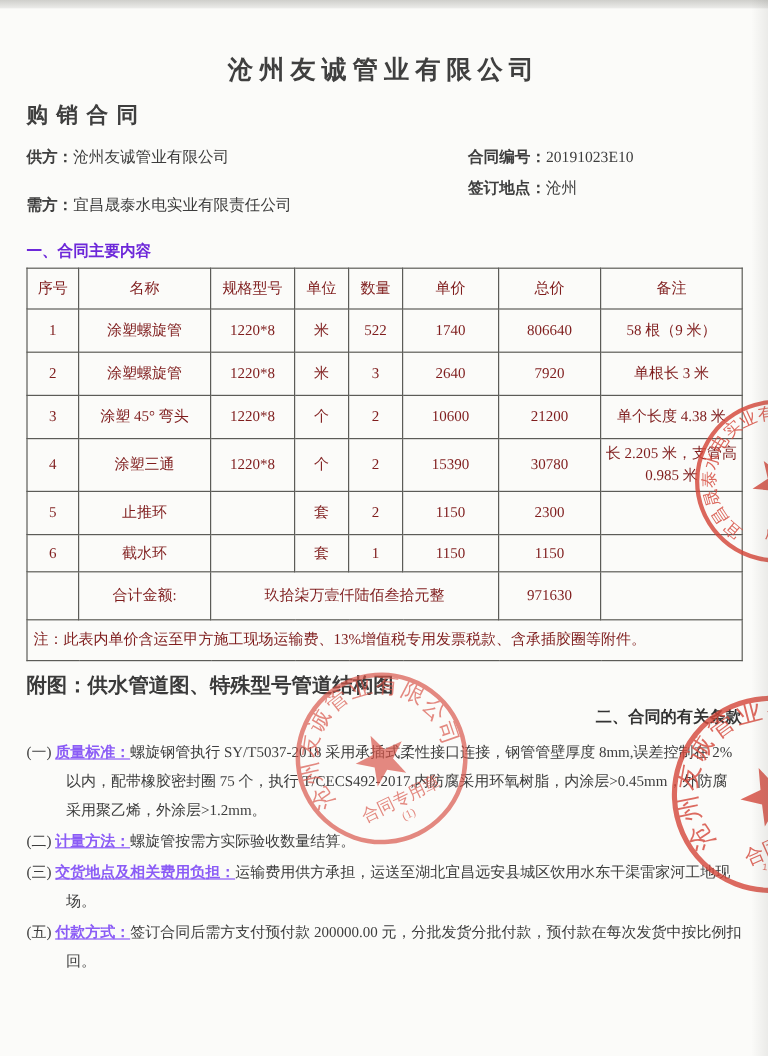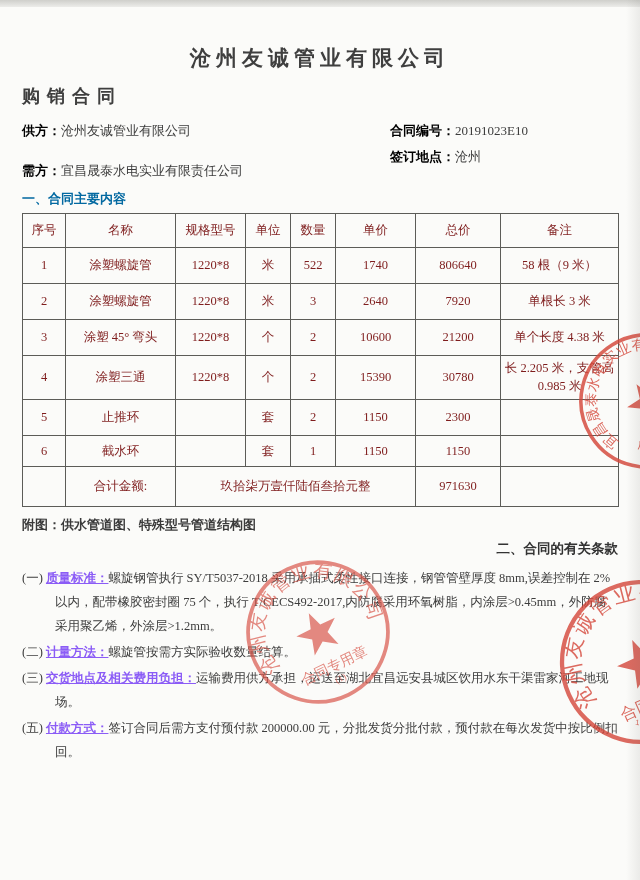--- a/index.html
+++ b/index.html
@@ -15,36 +15,36 @@
   .page{position:relative;padding:0 22px;}
 
   .doc-title{margin-top:44px;text-align:center;font-size:21px;font-weight:600;letter-spacing:5px;color:#3f3f3f;}
   .doc-subtitle{margin-top:12px;font-size:18px;font-weight:600;letter-spacing:7px;color:#3f3f3f;}
 
   .meta{display:flex;margin-top:14px;font-size:13px;}
   .meta .left{flex:1;}
   .meta .right{width:228px;}
   .meta .line{margin-bottom:8px;white-space:nowrap;}
   .meta .left .line.supplier{margin-bottom:22px;}
-  .meta b{font-family:"Liberation Sans", sans-serif;font-weight:700;color:#000000;}
-
-  .sec-heading{font-family:"Liberation Sans", sans-serif;font-weight:700;font-size:13px;color:#0369a1;margin-top:2px;}
+  .meta b{font-family:"Liberation Sans", sans-serif;font-weight:700;color:#404040;}
+
+  .sec-heading{font-family:"Liberation Sans", sans-serif;font-weight:700;font-size:13px;color:#6d28d9;margin-top:12px;}
 
   table.items{border-collapse:collapse;table-layout:fixed;width:596px;margin-top:5px;font-size:12.5px;color:#7f1d1d;}
   table.items td,table.items th{border:1px solid #5c5c58;text-align:center;vertical-align:middle;padding:2px 3px;font-weight:normal;word-break:break-all;}
   table.items tr.hdr{height:34px;}
   table.items tr.r{height:36px;}
   table.items tr.r4{height:44px;}
   table.items tr.r6{height:31px;}
   table.items tr.total{height:40px;}
   table.items tr.noterow{height:34px;}
   table.items tr.noterow td{text-align:left;padding-left:5px;}
   .remark-cell{line-height:1.4;}
 
-  .attachment{margin-top:9px;font-size:13px;font-family:"Liberation Sans", sans-serif;font-weight:700;color:#3a3a3a;}
+  .attachment{margin-top:9px;font-size:17px;font-family:"Liberation Sans", sans-serif;font-weight:700;color:#3a3a3a;}
   .sec2-heading{margin-top:6px;font-family:"Liberation Sans", sans-serif;font-weight:700;font-size:13.5px;color:#333;text-align:right;}
 
   .clauses{margin-top:8px;font-size:12.5px;line-height:1.92;}
   .clause{padding-left:33px;text-indent:-33px;margin-bottom:2px;color:#3d3d3d;}
   .clause .term{font-family:"Liberation Sans", sans-serif;font-weight:700;color:#8b5cf6;text-decoration:underline;}
 
   
   .stamp{position:absolute;pointer-events:none;}
   .stamp svg{display:block;width:100%;height:100%;}
   .stamp-buyer{left:576px;top:330px;width:142px;height:142px;transform:rotate(-32deg);color:#d5473a;opacity:0.82;}
@@ -164,20 +164,23 @@
       <td>1150</td>
       <td></td>
     </tr>
     <tr class="total">
       <td></td>
       <td>合计金额:</td>
       <td colspan="4">玖拾柒万壹仟陆佰叁拾元整</td>
       <td>971630</td>
       <td></td>
     </tr>
+    <tr class="noterow">
+      <td colspan="8">注：此表内单价含运至甲方施工现场运输费、13%增值税专用发票税款、含承插胶圈等附件。</td>
+    </tr>
   </tbody>
     </table>
 
   <div class="attachment">附图：供水管道图、特殊型号管道结构图</div>
 
   <div class="sec2-heading">二、合同的有关条款</div>
 
   <div class="clauses">
     <div class="clause"><span>(一)</span> <span class="term">质量标准：</span><span>螺旋钢管执行 SY/T5037-2018 采用承插式柔性接口连接，钢管管壁厚度 8mm,误差控制在 2%以内，配带橡胶密封圈 75 个，执行 T/CECS492-2017,内防腐采用环氧树脂，内涂层&gt;0.45mm，外防腐采用聚乙烯，外涂层&gt;1.2mm。</span></div>
     <div class="clause"><span>(二)</span> <span class="term">计量方法：</span><span>螺旋管按需方实际验收数量结算。</span></div>

